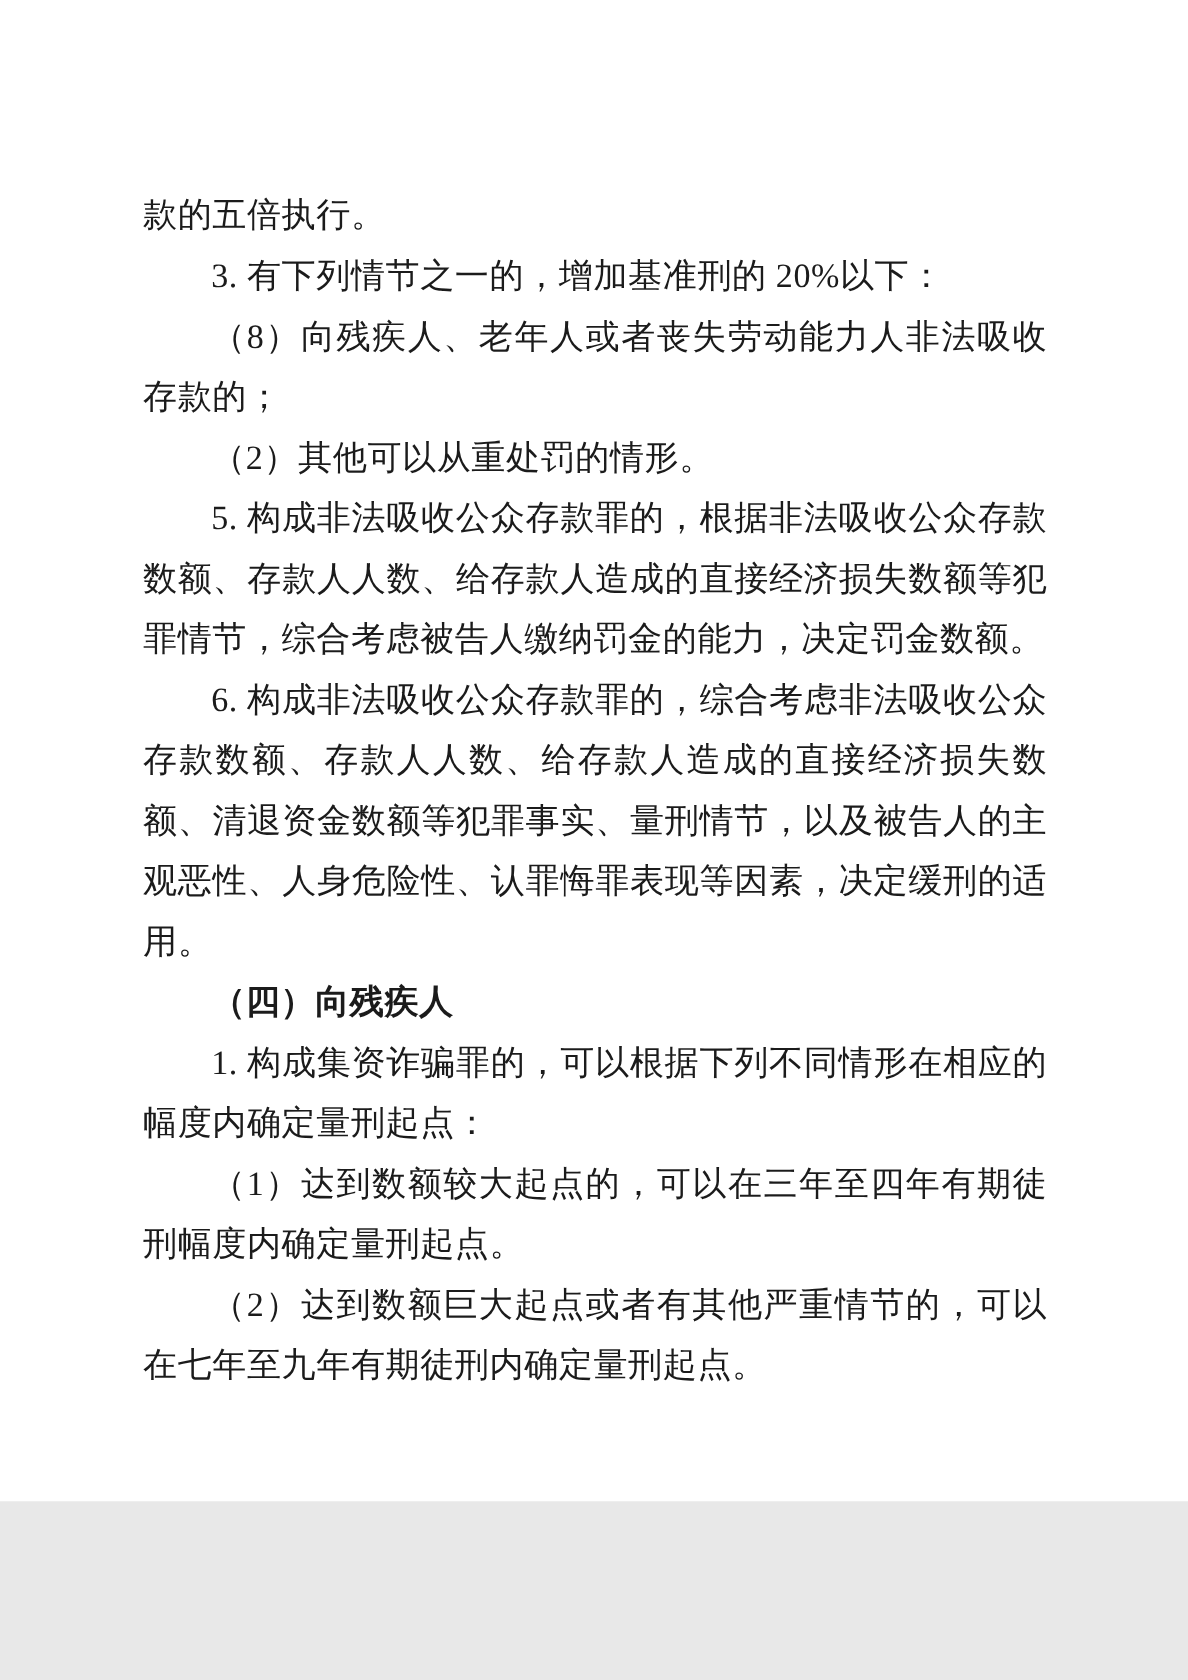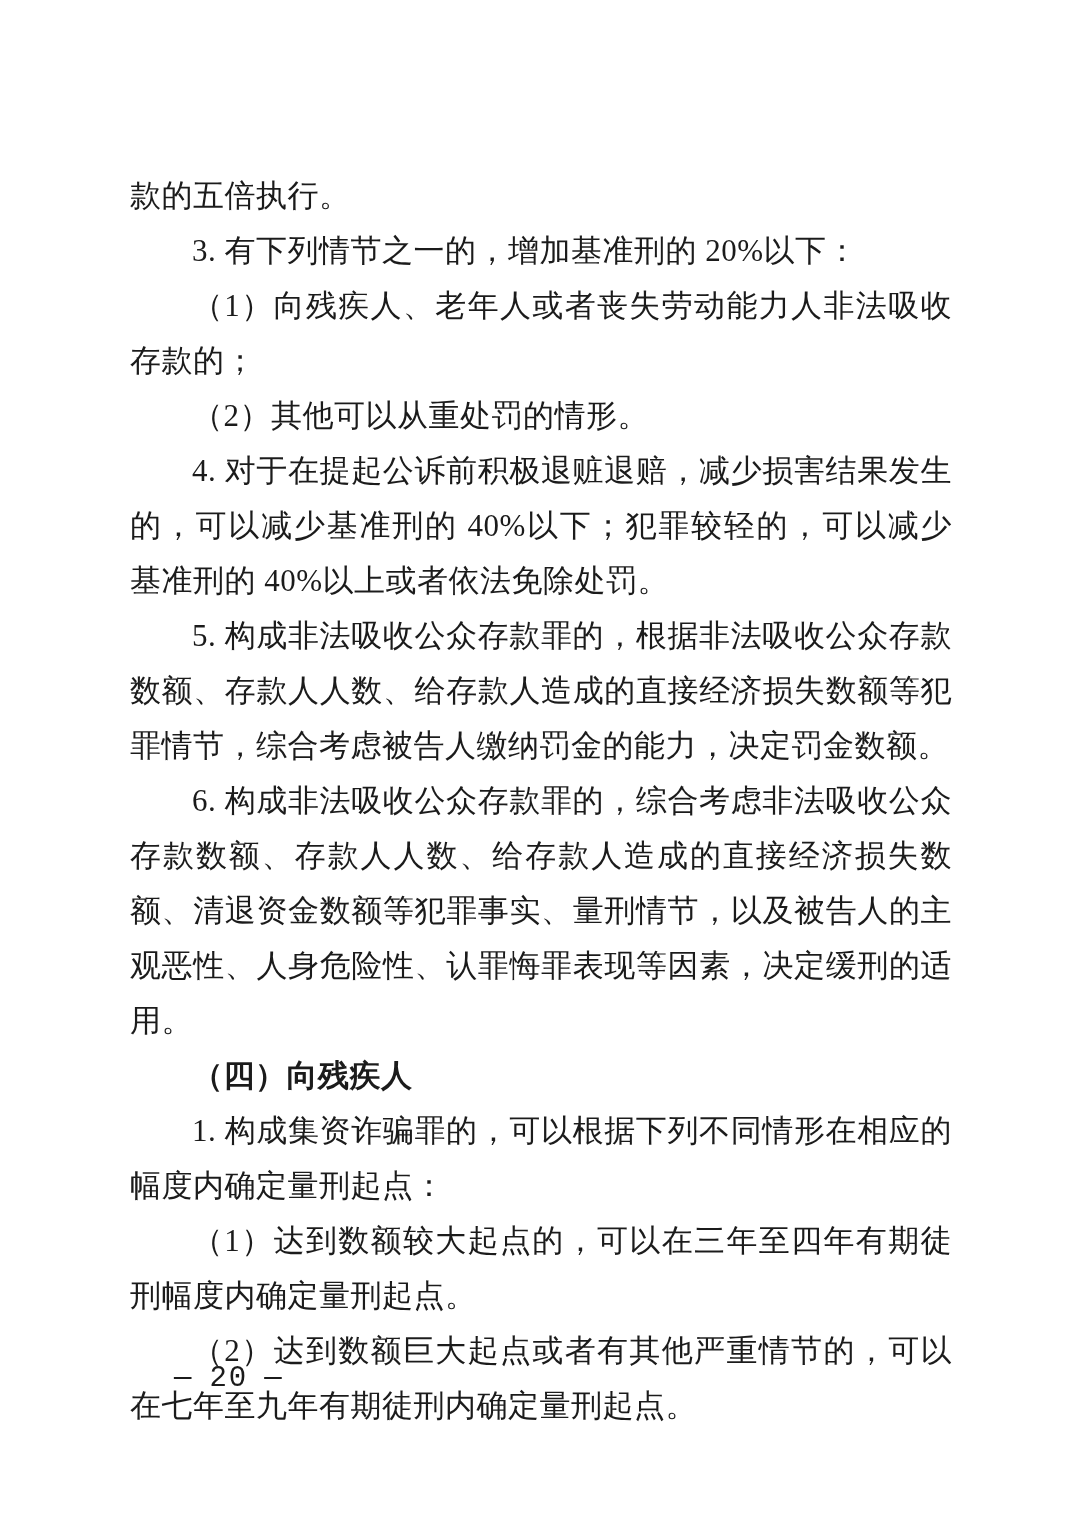--- a/index.html
+++ b/index.html
@@ -3,21 +3,21 @@
 <meta charset="utf-8">
 <style>
   html, body {
     margin: 0;
     padding: 0;
     background: #e8e8e8;
   }
   .page {
     position: relative;
     width: 1080px;
-    height: 1527px;
+    height: 1365px;
     margin: 0 auto;
     background: #ffffff;
     font-family: "DejaVu Serif", "Liberation Serif", serif;
     color: #1b1b1b;
     box-sizing: border-box;
     padding: 168px 128px 4px 130px;
     overflow: hidden;
   }
   .body-text p {
     margin: 0;
@@ -46,23 +46,22 @@
   }
   .page-footer span { padding: 0 8px; }
 </style>
 </head>
 <body>
 
 <div class="page">
   <div class="body-text">
     <p>款的五倍执行。</p>
     <p class="indent">3. 有下列情节之一的，增加基准刑的 20%以下：</p>
-    <p class="indent">（1）向残疾人、老年人或者丧失劳动能力人非法吸收存款的；</p>
+    <p class="indent">（8）向残疾人、老年人或者丧失劳动能力人非法吸收存款的；</p>
     <p class="indent">（2）其他可以从重处罚的情形。</p>
-    <p class="indent">4. 对于在提起公诉前积极退赃退赔，减少损害结果发生的，可以减少基准刑的 40%以下；犯罪较轻的，可以减少基准刑的 40%以上或者依法免除处罚。</p>
     <p class="indent">5. 构成非法吸收公众存款罪的，根据非法吸收公众存款数额、存款人人数、给存款人造成的直接经济损失数额等犯罪情节，综合考虑被告人缴纳罚金的能力，决定罚金数额。</p>
     <p class="indent">6. 构成非法吸收公众存款罪的，综合考虑非法吸收公众存款数额、存款人人数、给存款人造成的直接经济损失数额、清退资金数额等犯罪事实、量刑情节，以及被告人的主观恶性、人身危险性、认罪悔罪表现等因素，决定缓刑的适用。</p>
     <p class="indent heading">（四）向残疾人</p>
     <p class="indent">1. 构成集资诈骗罪的，可以根据下列不同情形在相应的幅度内确定量刑起点：</p>
     <p class="indent">（1）达到数额较大起点的，可以在三年至四年有期徒刑幅度内确定量刑起点。</p>
     <p class="indent">（2）达到数额巨大起点或者有其他严重情节的，可以在七年至九年有期徒刑内确定量刑起点。</p>
   </div>
 
   <div class="page-footer">
     <span>—</span><span>20</span><span>—</span>

